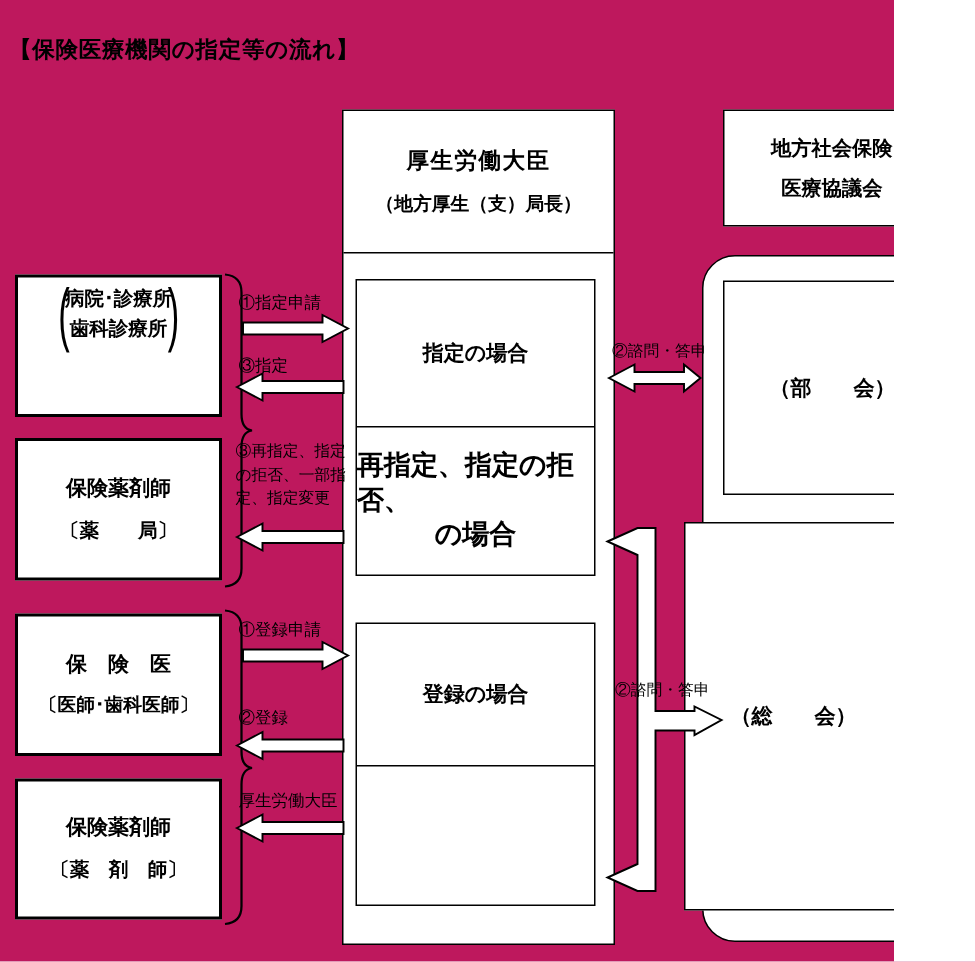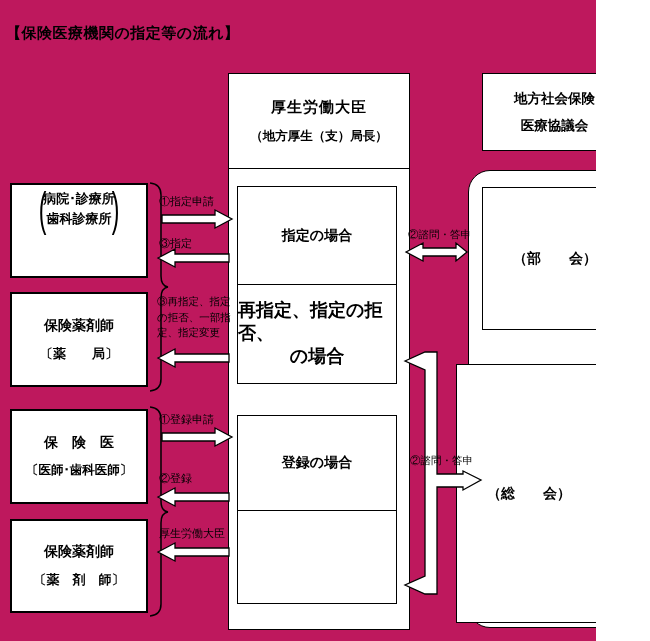--- a/index.html
+++ b/index.html
@@ -81,21 +81,21 @@
     <div class="rowcenter b14" style="height:95px; border-bottom:1.5px solid #000; box-sizing:border-box;">登録の場合</div>
   </div>
 
   <div class="thinbox colcenter" style="left:482px; top:73px; width:145px; height:78px; gap:9px;">
     <div style="font-size:13.5px; font-weight:bold;">地方社会保険</div>
     <div style="font-size:13.5px; font-weight:bold;">医療協議会</div>
   </div>
 
   <div class="thinbox" style="left:468px; top:170px; width:166px; height:458px; border-radius:22px;"></div>
   <div class="thinbox rowcenter b14" style="left:482px; top:187px; width:146px; height:143px;">（部　　会）</div>
-  <div class="thinbox rowcenter b14" style="left:456px; top:348px; width:146px; height:259px;margin-top:16px;">（総　　会）</div>
+  <div class="thinbox rowcenter b14" style="left:456px; top:348px; width:146px; height:259px;">（総　　会）</div>
 
   <svg class="svg-layer" width="650" height="641" viewBox="0 0 650 641">
 
     <path d="M150,183 Q161,184 161,195 L161,276 Q161,286 168,287 Q161,288 161,298 L161,379 Q161,390 150,391" fill="none" stroke="#000" stroke-width="1.5"></path>
     <path d="M150,407 Q161,408 161,419 L161,501 Q161,511 168,512 Q161,513 161,523 L161,604 Q161,615 150,616" fill="none" stroke="#000" stroke-width="1.5"></path>
 
     <path d="M162,215 L215,215 L215,210 L232,219 L215,228 L215,223 L162,223 Z" fill="#fff" stroke="#000" stroke-width="1.3"></path>
     <path d="M158,258 L175,249 L175,254 L229,254 L229,262 L175,262 L175,267 Z" fill="#fff" stroke="#000" stroke-width="1.3"></path>
     <path d="M158,358 L175,349 L175,354 L229,354 L229,362 L175,362 L175,367 Z" fill="#fff" stroke="#000" stroke-width="1.3"></path>
     <path d="M162,433 L215,433 L215,428 L232,437 L215,446 L215,441 L162,441 Z" fill="#fff" stroke="#000" stroke-width="1.3"></path>

